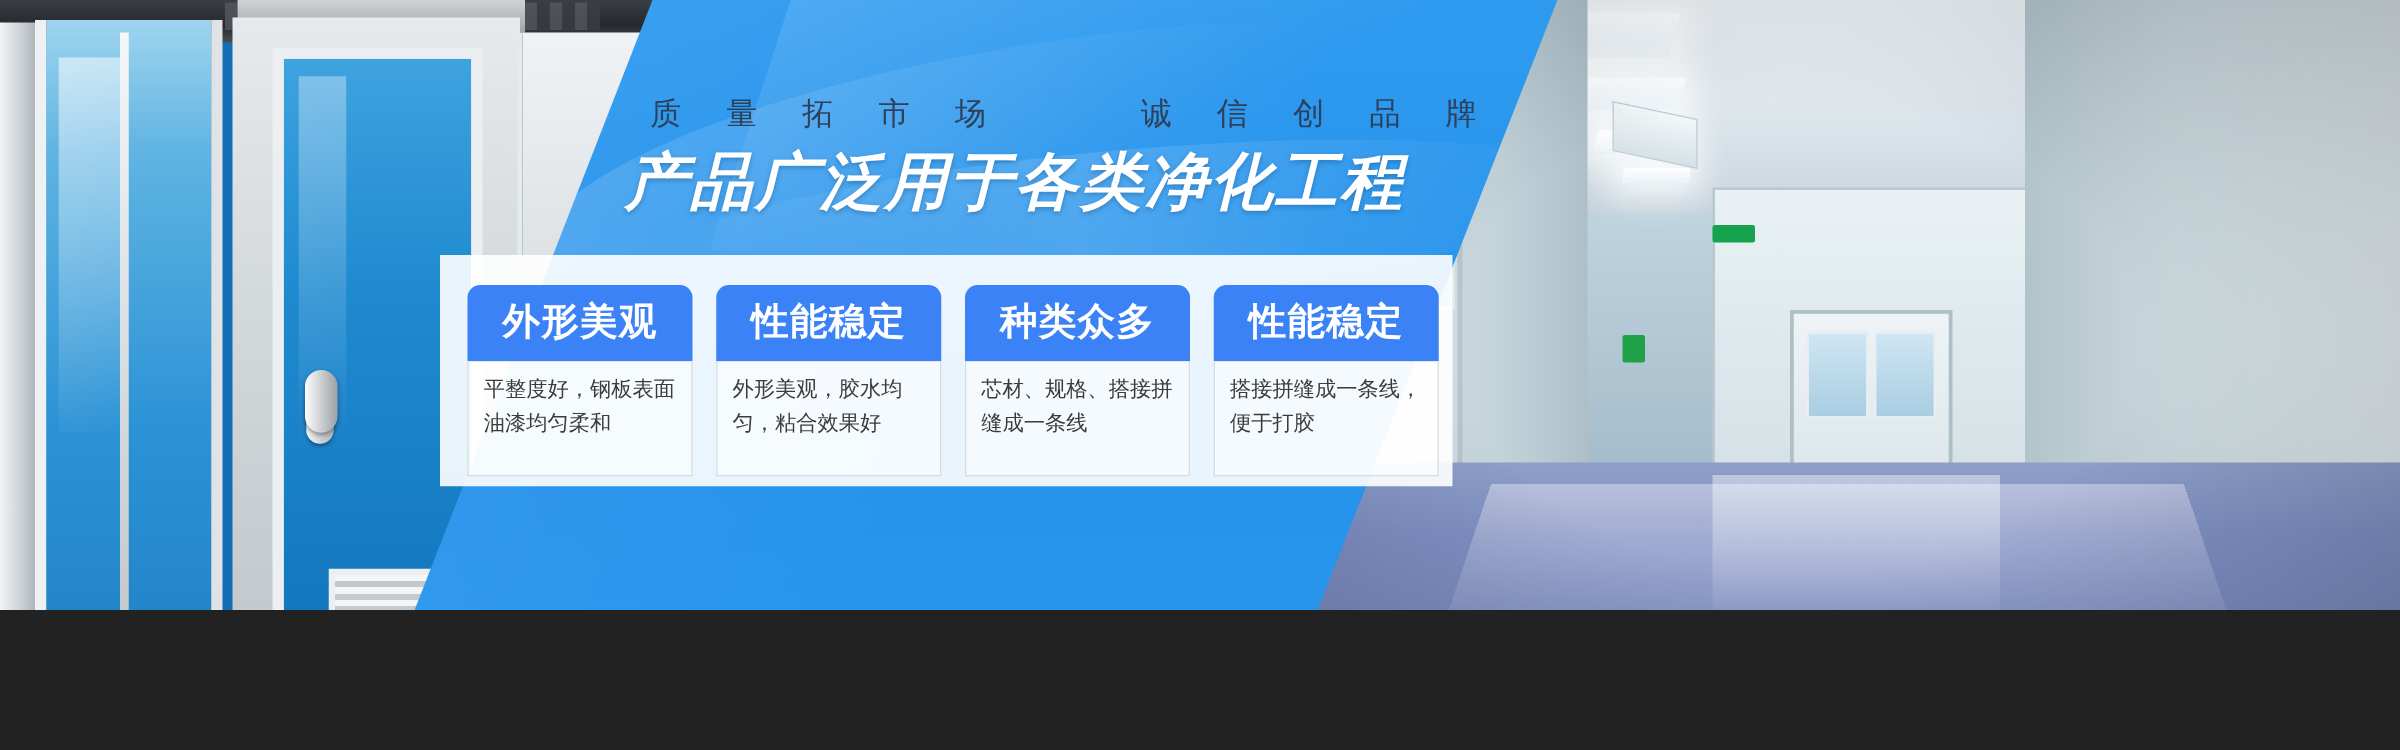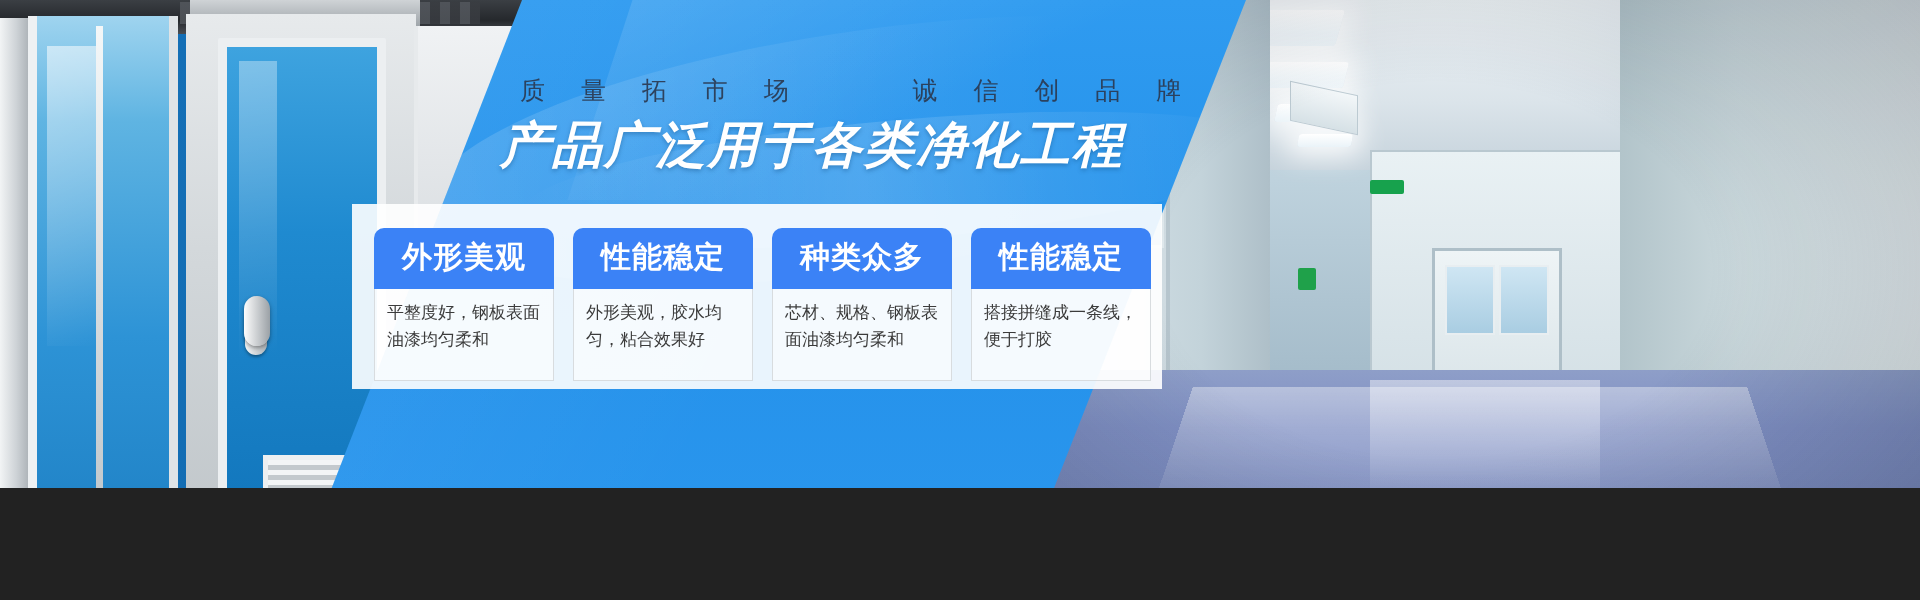--- a/index.html
+++ b/index.html
@@ -384,21 +384,21 @@
       <div class="card-body">平整度好，钢板表面油漆均匀柔和</div>
     </div>
 
     <div class="card">
       <div class="card-head">性能稳定</div>
       <div class="card-body">外形美观，胶水均匀，粘合效果好</div>
     </div>
 
     <div class="card">
       <div class="card-head">种类众多</div>
-      <div class="card-body">芯材、规格、钢板表面油漆均匀柔和</div>
+      <div class="card-body">芯材、规格、搭接拼缝成一条线</div>
     </div>
 
     <div class="card">
       <div class="card-head">性能稳定</div>
       <div class="card-body">搭接拼缝成一条线，便于打胶</div>
     </div>
 
   </div>
 
 </div>

